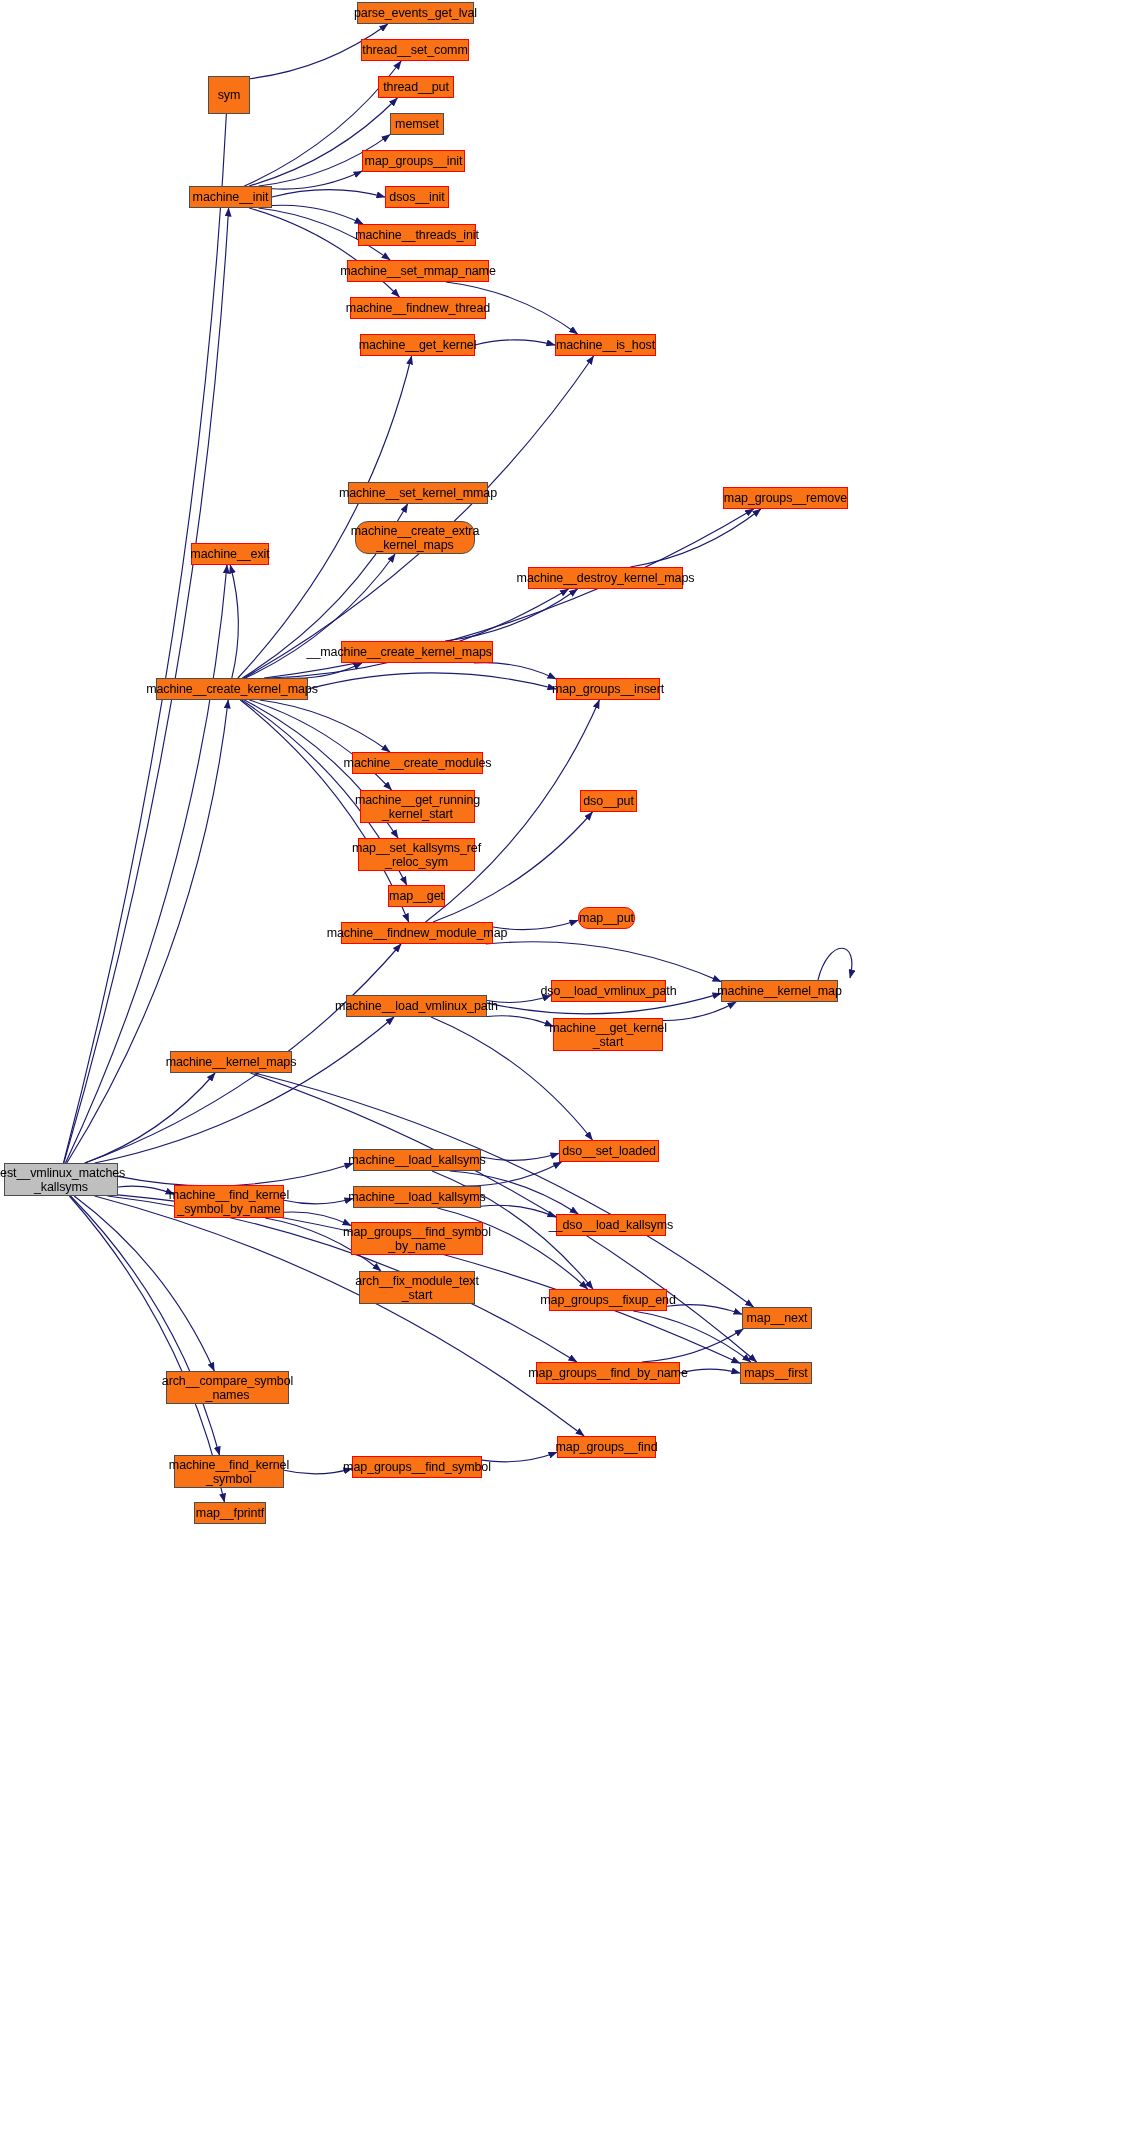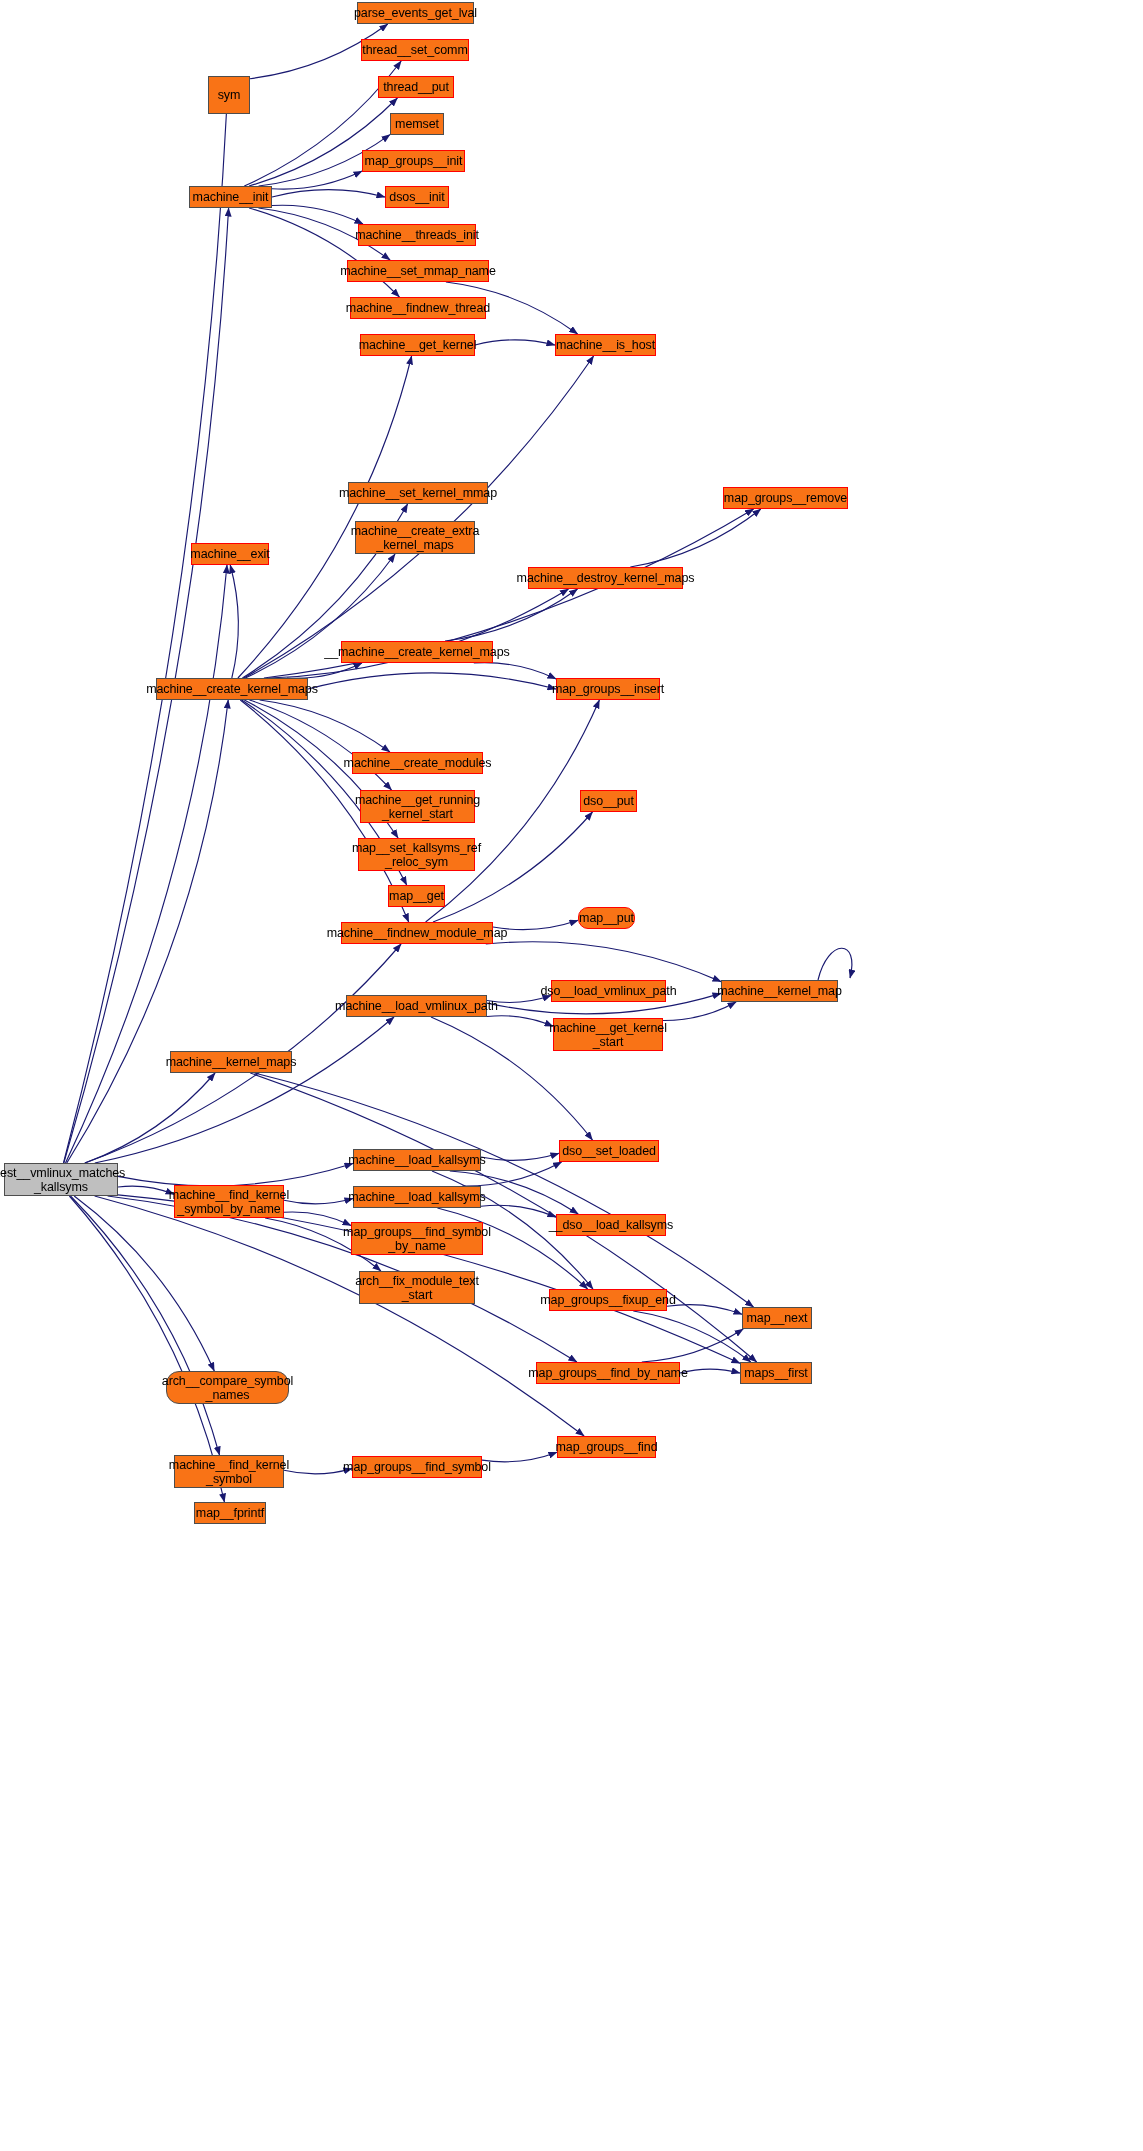--- a/index.html
+++ b/index.html
@@ -120,25 +120,25 @@
       <div class="node red" style="left: 385px; top: 186px; width: 64px; height: 22px;"><span>dsos__init</span></div>
       <div class="node red" style="left: 358px; top: 224px; width: 118px; height: 22px;"><span>machine__threads_init</span></div>
       <div class="node red" style="left: 347px; top: 260px; width: 142px; height: 22px;"><span>machine__set_mmap_name</span></div>
       <div class="node red" style="left: 350px; top: 297px; width: 136px; height: 22px;"><span>machine__findnew_thread</span></div>
       <div class="node" style="left: 208px; top: 76px; width: 42px; height: 38px;"><span>sym</span></div>
       <div class="node" style="left: 189px; top: 186px; width: 83px; height: 22px;"><span>machine__init</span></div>
       <div class="node red" style="left: 360px; top: 334px; width: 115px; height: 22px;"><span>machine__get_kernel</span></div>
       <div class="node red" style="left: 555px; top: 334px; width: 101px; height: 22px;"><span>machine__is_host</span></div>
       <div class="node red" style="left: 723px; top: 487px; width: 125px; height: 22px;"><span>map_groups__remove</span></div>
       <div class="node" style="left: 348px; top: 482px; width: 140px; height: 22px;"><span>machine__set_kernel_mmap</span></div>
-      <div class="node" style="left: 355px; top: 521px; width: 120px; height: 33px;"><span>machine__create_extra
+      <div class="node" style="left: 355px; top: 521px; width: 120px; height: 33px; border-radius: 13px;"><span>machine__create_extra
 _kernel_maps</span></div>
       <div class="node red" style="left: 528px; top: 567px; width: 155px; height: 22px;"><span>machine__destroy_kernel_maps</span></div>
       <div class="node red" style="left: 191px; top: 543px; width: 78px; height: 22px;"><span>machine__exit</span></div>
-      <div class="node red" style="left: 341px; top: 641px; width: 152px; height: 22px;"><span>__machine__create_kernel_maps</span></div>
+      <div class="node red" style="left: 341px; top: 641px; width: 152px; height: 22px; justify-content: flex-end;"><span>__machine__create_kernel_maps</span></div>
       <div class="node" style="left: 156px; top: 678px; width: 152px; height: 22px;"><span>machine__create_kernel_maps</span></div>
       <div class="node red" style="left: 556px; top: 678px; width: 104px; height: 22px;"><span>map_groups__insert</span></div>
       <div class="node red" style="left: 352px; top: 752px; width: 131px; height: 22px;"><span>machine__create_modules</span></div>
       <div class="node red" style="left: 360px; top: 790px; width: 115px; height: 33px;"><span>machine__get_running
 _kernel_start</span></div>
       <div class="node red" style="left: 358px; top: 838px; width: 117px; height: 33px;"><span>map__set_kallsyms_ref
 _reloc_sym</span></div>
       <div class="node red" style="left: 580px; top: 790px; width: 57px; height: 22px;"><span>dso__put</span></div>
       <div class="node red" style="left: 388px; top: 885px; width: 57px; height: 22px;"><span>map__get</span></div>
       <div class="node red" style="left: 341px; top: 922px; width: 152px; height: 22px;"><span>machine__findnew_module_map</span></div>
@@ -158,21 +158,21 @@
       <div class="node red" style="left: 174px; top: 1185px; width: 110px; height: 33px;"><span>machine__find_kernel
 _symbol_by_name</span></div>
       <div class="node red" style="left: 351px; top: 1222px; width: 132px; height: 33px;"><span>map_groups__find_symbol
 _by_name</span></div>
       <div class="node" style="left: 359px; top: 1271px; width: 116px; height: 33px;"><span>arch__fix_module_text
 _start</span></div>
       <div class="node red" style="left: 549px; top: 1289px; width: 118px; height: 22px;"><span>map_groups__fixup_end</span></div>
       <div class="node" style="left: 742px; top: 1307px; width: 70px; height: 22px;"><span>map__next</span></div>
       <div class="node red" style="left: 536px; top: 1362px; width: 144px; height: 22px;"><span>map_groups__find_by_name</span></div>
       <div class="node" style="left: 740px; top: 1362px; width: 72px; height: 22px;"><span>maps__first</span></div>
-      <div class="node" style="left: 166px; top: 1371px; width: 123px; height: 33px; border-radius: 13px;"><span>arch__compare_symbol
+      <div class="node" style="left: 166px; top: 1371px; width: 123px; height: 33px;"><span>arch__compare_symbol
 _names</span></div>
       <div class="node red" style="left: 557px; top: 1436px; width: 99px; height: 22px;"><span>map_groups__find</span></div>
       <div class="node" style="left: 174px; top: 1455px; width: 110px; height: 33px;"><span>machine__find_kernel
 _symbol</span></div>
       <div class="node red" style="left: 352px; top: 1456px; width: 130px; height: 22px;"><span>map_groups__find_symbol</span></div>
       <div class="node" style="left: 194px; top: 1502px; width: 72px; height: 22px;"><span>map__fprintf</span></div>
     </div>
 </div>
 
 </body></html>

